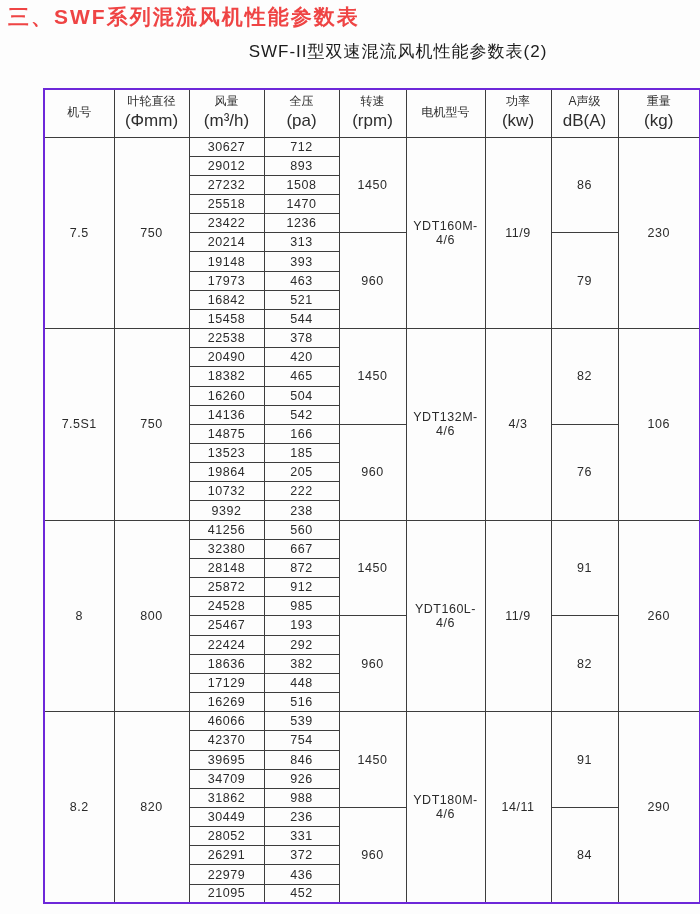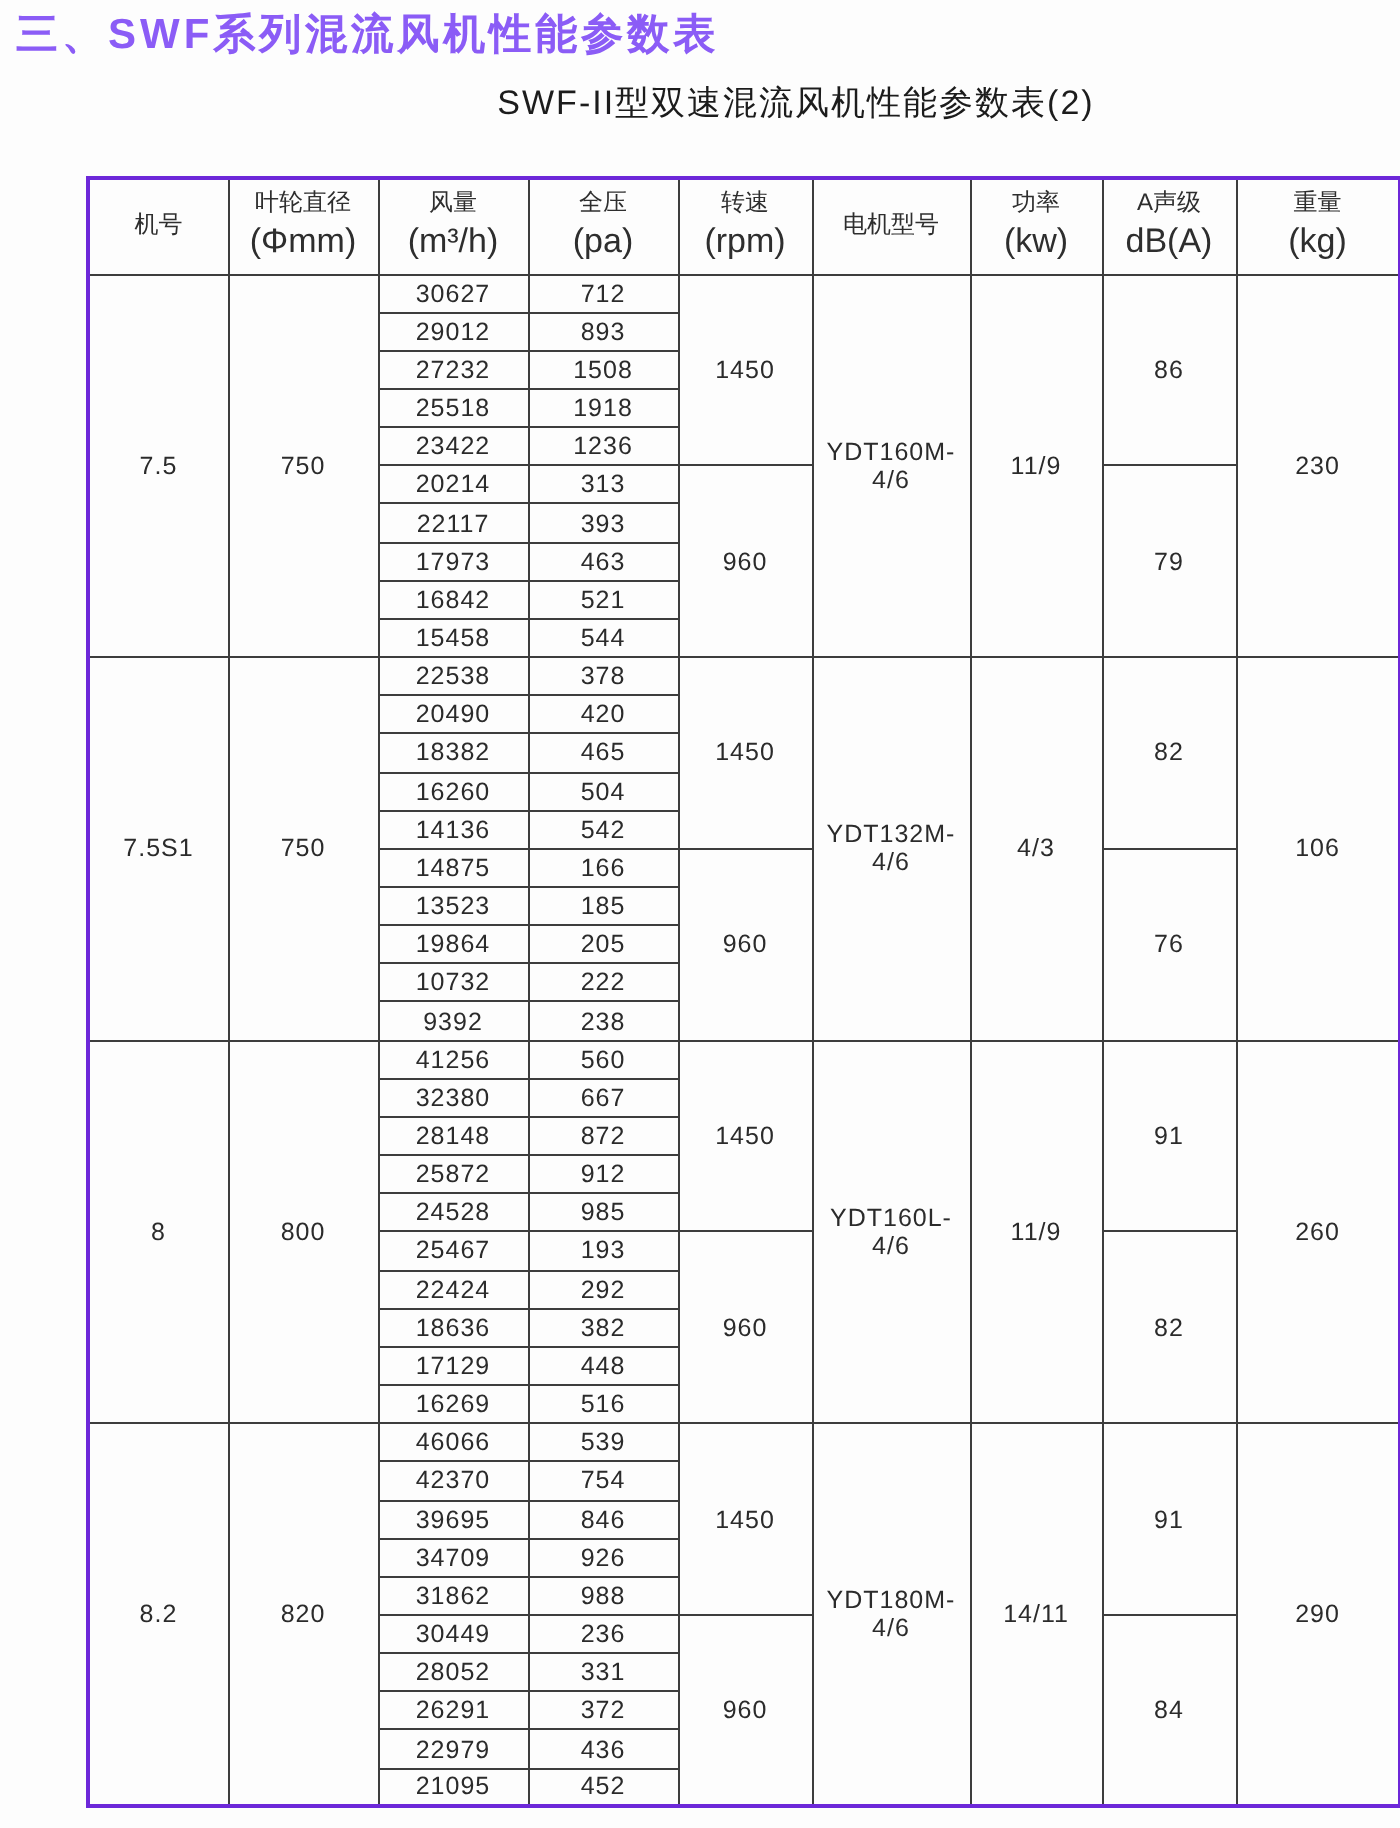--- a/index.html
+++ b/index.html
@@ -6,21 +6,21 @@
   body{
     width:700px;height:914px;
     background:#fdfdfd;
     font-family:"Liberation Sans","DejaVu Sans",sans-serif;
     color:#222;
     position:relative;
     overflow:hidden;
   }
   .page-title{
     position:absolute;left:8px;top:3px;
-    font-size:21px;font-weight:bold;color:#8b5cf6;
+    font-size:21px;font-weight:bold;color:#ef4444;
     letter-spacing:2px;white-space:nowrap;
   }
   .page-subtitle{
     position:absolute;left:48px;top:40px;width:700px;
     text-align:center;font-size:17px;color:#1c1c1c;
     letter-spacing:1px;white-space:nowrap;
   }
   table.spec{
     position:absolute;left:43px;top:88px;
     width:656px;
@@ -115,34 +115,34 @@
       <tr>
         <td>29012</td>
         <td>893</td>
       </tr>
       <tr>
         <td>27232</td>
         <td>1508</td>
       </tr>
       <tr>
         <td>25518</td>
-        <td>1918</td>
+        <td>1470</td>
       </tr>
       <tr>
         <td>23422</td>
         <td>1236</td>
       </tr>
       <tr>
         <td>20214</td>
         <td>313</td>
         <td rowspan="5">960</td>
         <td rowspan="5">79</td>
       </tr>
       <tr>
-        <td>22117</td>
+        <td>19148</td>
         <td>393</td>
       </tr>
       <tr>
         <td>17973</td>
         <td>463</td>
       </tr>
       <tr>
         <td>16842</td>
         <td>521</td>
       </tr>

